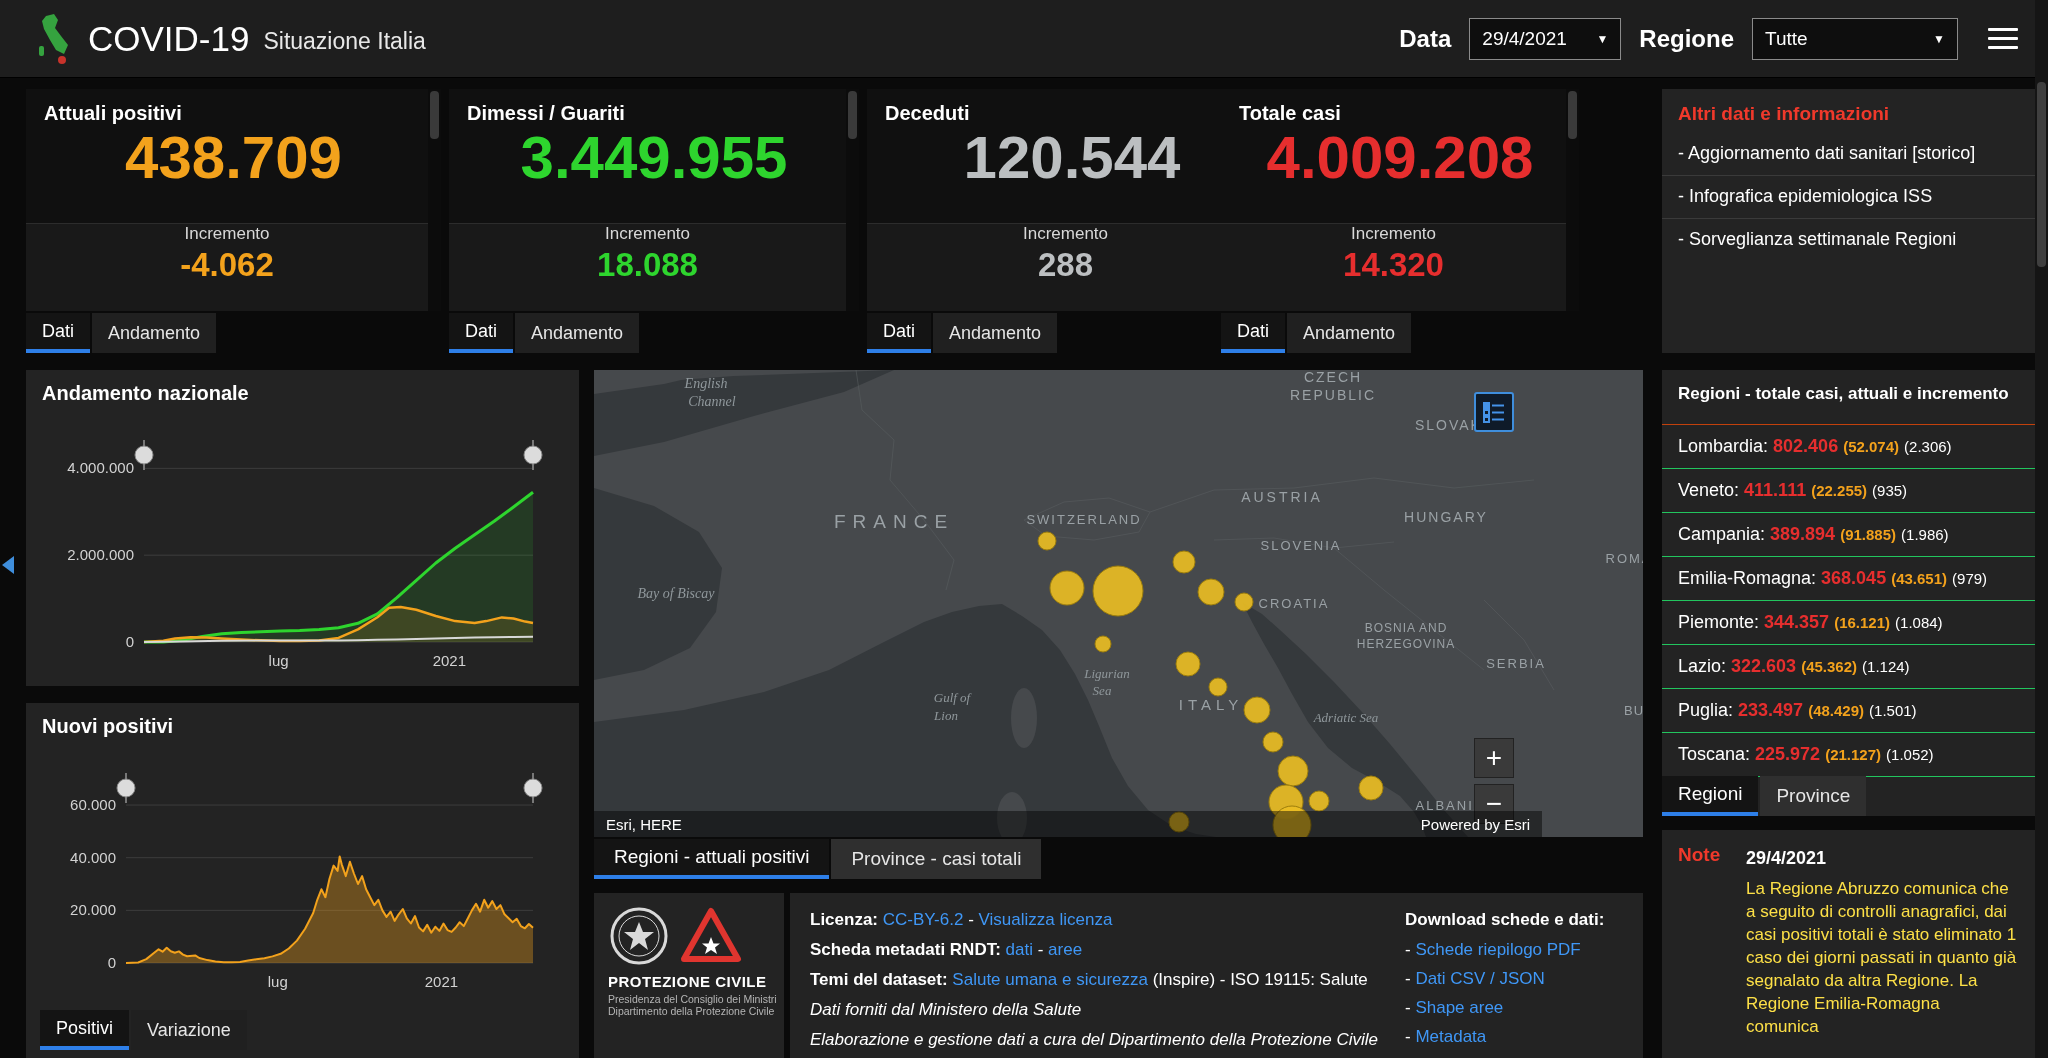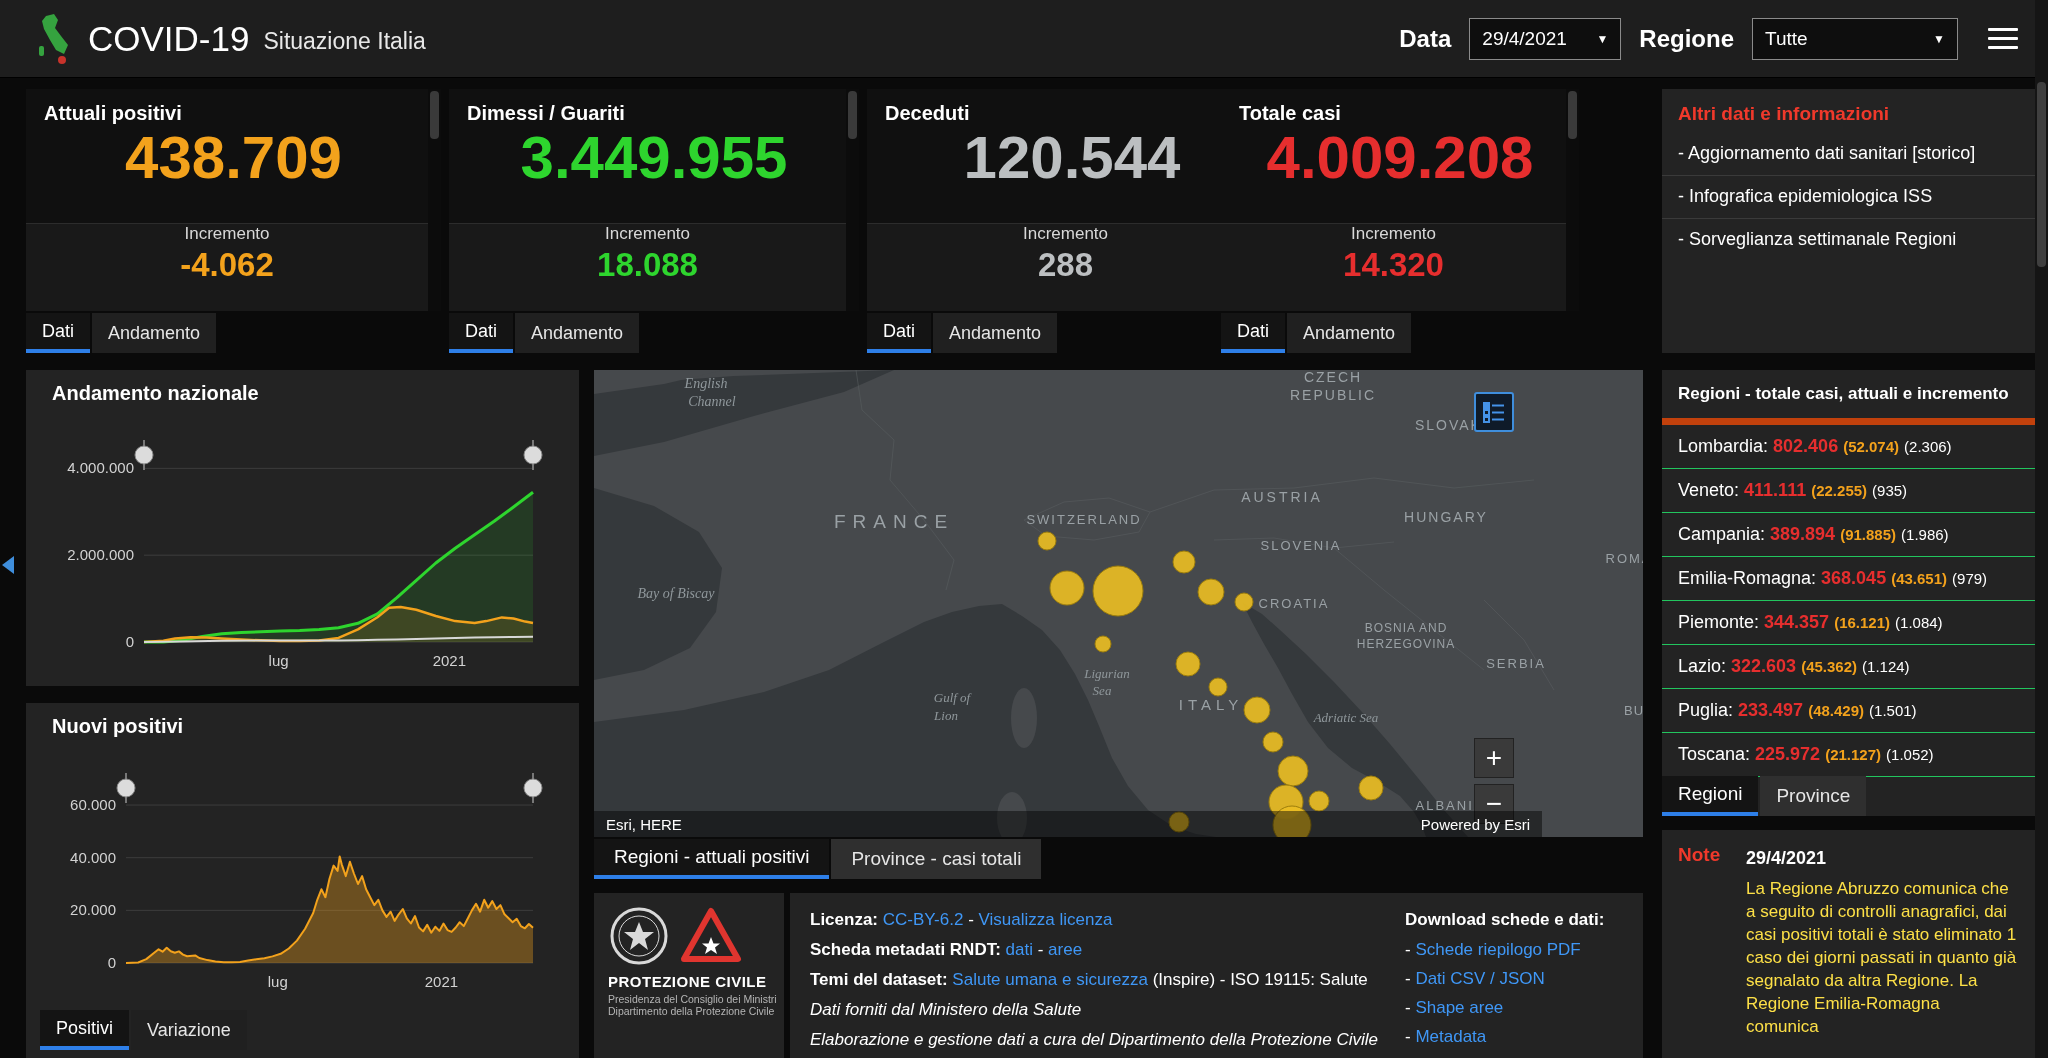--- a/index.html
+++ b/index.html
@@ -30,27 +30,27 @@
   .v-thumb { width:9px; margin:2px; height:48px; background:#3a3a3a; border-radius:4px; }
 
   
   .tabs { display:flex; gap:2px; margin-top:2px; }
   .tab { height:40px; line-height:40px; padding:0 16px; background:#202020; color:#e6e6e6; font-size:18px; cursor:pointer; white-space:nowrap; }
   .tab.active { background:#141414; color:#fff; border-bottom:4px solid #2e7fe8; line-height:36px; }
   .tab.alt { background:#2f2f2f; }
 
   
   .panel { position:absolute; background:#232323; overflow:hidden; }
-  .panel-title { position:absolute; top:12px; left:26px; font-size:20px; font-weight:bold; z-index:2; }
+  .panel-title { position:absolute; top:12px; left:16px; font-size:20px; font-weight:bold; z-index:2; }
 
   
   .side-title-red { color:#f0392b; font-size:19px; font-weight:bold; padding:14px 16px 8px 16px; }
   .info-item { font-size:18px; color:#fff; padding:8px 40px 9px 16px; border-bottom:1px solid #3a3a3a; line-height:25px; }
   .info-item:last-child { border-bottom:none; }
-  .regions-title { font-size:17px; font-weight:bold; padding:14px 16px 14px 16px; border-bottom:7px solid #c2410c; }
+  .regions-title { font-size:17px; font-weight:bold; padding:14px 16px 20px 16px; border-bottom:1px solid #c2410c; }
   .region-row { font-size:18px; padding:8px 44px 8px 16px; border-bottom:1px solid #22c55e; line-height:26px; }
   .r-name { color:#fff; }
   .r-total { color:#e62e2e; font-weight:bold; }
   .r-cur { color:#f3a21c; font-size:15px; font-weight:bold; }
   .r-inc { color:#fff; font-size:15px; }
   .side-tabs { position:absolute; bottom:0; left:0; display:flex; gap:2px; z-index:3; }
   .side-tabs .tab { font-size:19px; }
   .note-content { position:absolute; left:84px; right:18px; top:18px; }
   .note-date { font-size:18px; font-weight:bold; margin-bottom:8px; }
   .note-text { font-size:17px; line-height:23px; color:#fde047; }

